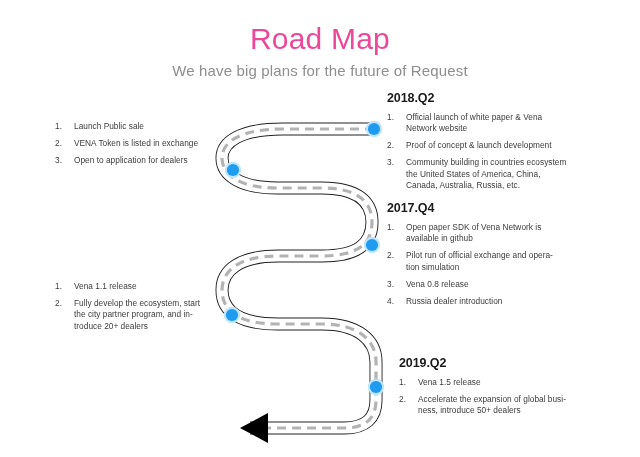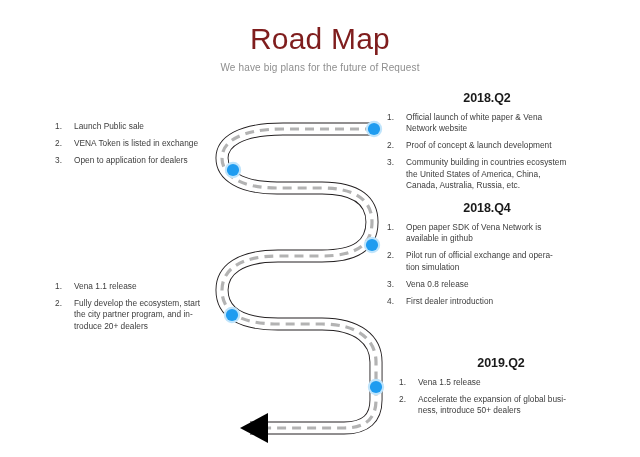--- a/index.html
+++ b/index.html
@@ -22,27 +22,27 @@
     position: absolute;
     left: 0;
     top: 22px;
     width: 640px;
     text-align: center;
   }
   #title {
     font-size: 30px;
     font-weight: 400;
     letter-spacing: 0.2px;
-    color: #7f1d1d;
+    color: #ec4899;
     line-height: 1.1;
     margin: 0;
   }
   #subtitle {
     margin-top: 7px;
-    font-size: 10px;
+    font-size: 15px;
     font-weight: 400;
     color: #8e8e8e;
     letter-spacing: 0.15px;
   }
 
   
   #road-layer {
     position: absolute;
     left: 0;
     top: 0;
@@ -57,21 +57,20 @@
   }
   .milestone.left  { text-align: left; }
   .milestone.right { text-align: left; }
 
   .ms-title {
     font-size: 12.5px;
     font-weight: 700;
     color: #1a1a1a;
     letter-spacing: -0.1px;
     margin: 0 0 7px 0;
-    text-align: center;
   }
   .ms-list {
     list-style: none;
     margin: 0;
     padding: 0;
   }
   .ms-item {
     position: relative;
     padding-left: 19px;
     font-size: 8.3px;
@@ -199,39 +198,39 @@
     <li class="ms-item">
       <span class="ms-num">3.</span>
       <span class="ms-text">Community building in countries ecosystem
 the United States of America, China,
 Canada, Australia, Russia, etc.</span>
     </li>
   </ul>
 </div>
 
 <div class="milestone right" id="ms-2018q4">
-  <div class="ms-title">2018.Q4</div>
+  <div class="ms-title">2017.Q4</div>
   <ul class="ms-list">
     <li class="ms-item">
       <span class="ms-num">1.</span>
       <span class="ms-text">Open paper SDK of Vena Network is
 available in github</span>
     </li>
     <li class="ms-item">
       <span class="ms-num">2.</span>
       <span class="ms-text">Pilot run of official exchange and opera-
 tion simulation</span>
     </li>
     <li class="ms-item">
       <span class="ms-num">3.</span>
       <span class="ms-text">Vena 0.8 release</span>
     </li>
     <li class="ms-item">
       <span class="ms-num">4.</span>
-      <span class="ms-text">First dealer introduction</span>
+      <span class="ms-text">Russia dealer introduction</span>
     </li>
   </ul>
 </div>
 
 <div class="milestone right" id="ms-2019q2">
   <div class="ms-title">2019.Q2</div>
   <ul class="ms-list">
     <li class="ms-item">
       <span class="ms-num">1.</span>
       <span class="ms-text">Vena 1.5 release</span>

